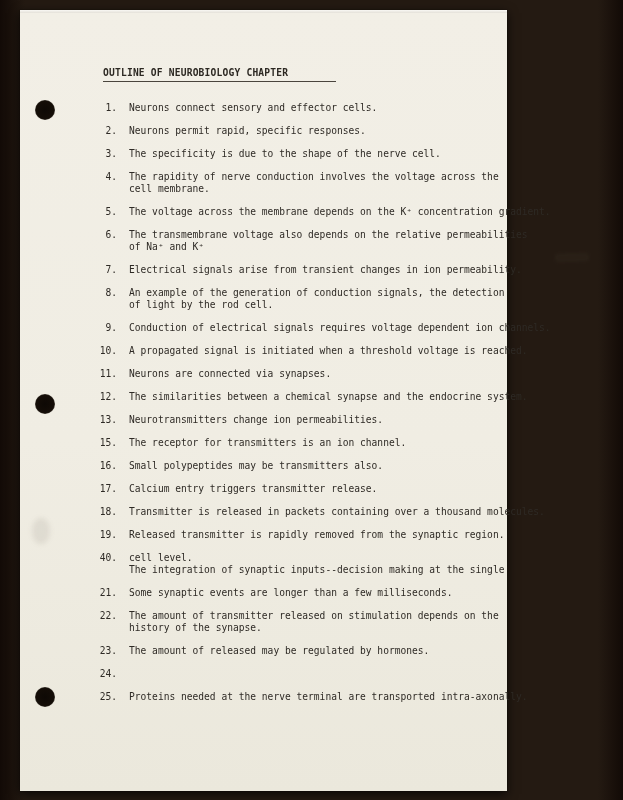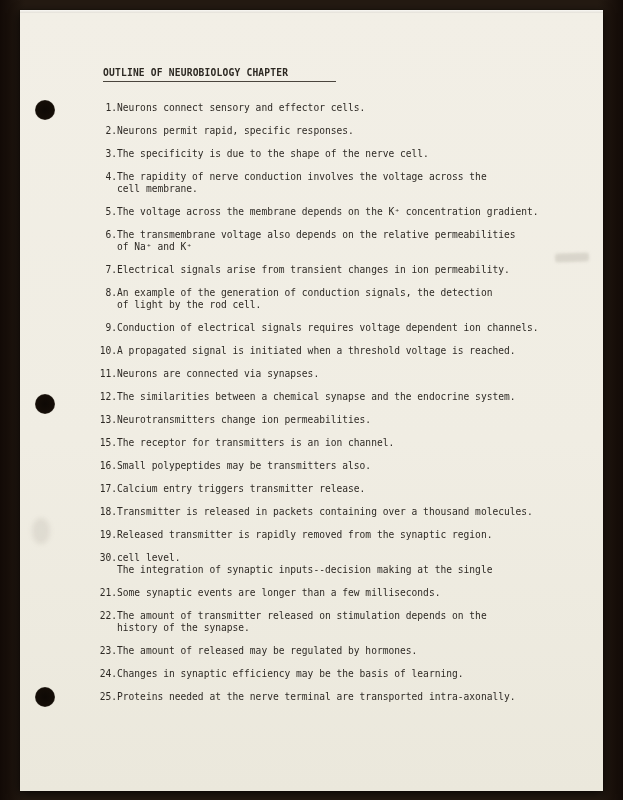--- a/index.html
+++ b/index.html
@@ -7,21 +7,21 @@
     width:623px;height:800px;position:relative;overflow:hidden;
     background:#1b120c;
     font-family:"DejaVu Sans Mono", monospace;
   }
   
   .surround{
     position:absolute;inset:0;
     background:linear-gradient(90deg,#120a06 0%,#241a12 4%,#241a12 96%,#120a06 100%);
   }
   .paper{
-    position:absolute;left:20px;top:10px;width:583px;height:781px;
+    position:absolute;left:20px;top:10px;width:487px;height:781px;
     background:linear-gradient(180deg,#f2efe6 0%,#f0ede3 55%,#ebe8dc 100%);
     box-shadow:0 0 1px rgba(0,0,0,.55), 0 3px 10px rgba(0,0,0,.75);
   }
   .paper-edge{
     position:absolute;left:0;right:0;top:0;height:3px;
     background:linear-gradient(180deg,rgba(255,255,255,.55),rgba(0,0,0,.06));
   }
   .hole{
     position:absolute;width:20px;height:20px;border-radius:50%;
     background:radial-gradient(circle at 50% 50%, #0e0905 0%, #140d07 62%, rgba(20,13,7,.25) 100%);
@@ -38,21 +38,21 @@
     padding:0 48px 2px 0;
     white-space:nowrap;
   }
 
   .outline{
     position:absolute;left:79px;top:92px;width:486px;
     font-size:9.6px;line-height:12px;color:#2e2a25;
   }
   .item{display:flex;margin-bottom:11px;}
   .num{flex:none;width:18px;text-align:right;}
-  .txt{margin-left:0;}
+  .txt{margin-left:12px;}
   .ln{display:block;white-space:nowrap;}
 
   .smudge{
     position:absolute;left:535px;top:243px;width:34px;height:9px;
     background:rgba(70,62,52,.14);
     filter:blur(1.6px);
     transform:rotate(-2deg);
     border-radius:3px;
   }
   .smudge2{
@@ -218,21 +218,21 @@
 
     <div class="item">
       <span class="num">19.</span>
       <span class="txt">
         <span class="ln">Released transmitter is rapidly removed from the synaptic region.</span>
         <span class="ln"></span>
       </span>
     </div>
 
     <div class="item">
-      <span class="num">30.</span>
+      <span class="num">40.</span>
       <span class="txt">
         <span class="ln">cell level.</span>
         <span class="ln">The integration of synaptic inputs--decision making at the single</span>
       </span>
     </div>
 
     <div class="item">
       <span class="num">21.</span>
       <span class="txt">
         <span class="ln">Some synaptic events are longer than a few milliseconds.</span>
@@ -251,24 +251,20 @@
     <div class="item">
       <span class="num">23.</span>
       <span class="txt">
         <span class="ln">The amount of released may be regulated by hormones.</span>
         <span class="ln"></span>
       </span>
     </div>
 
     <div class="item">
       <span class="num">24.</span>
-      <span class="txt">
-        <span class="ln">Changes in synaptic efficiency may be the basis of learning.</span>
-        <span class="ln"></span>
-      </span>
     </div>
 
     <div class="item">
       <span class="num">25.</span>
       <span class="txt">
         <span class="ln">Proteins needed at the nerve terminal are transported intra-axonally.</span>
         <span class="ln"></span>
       </span>
     </div>
 

